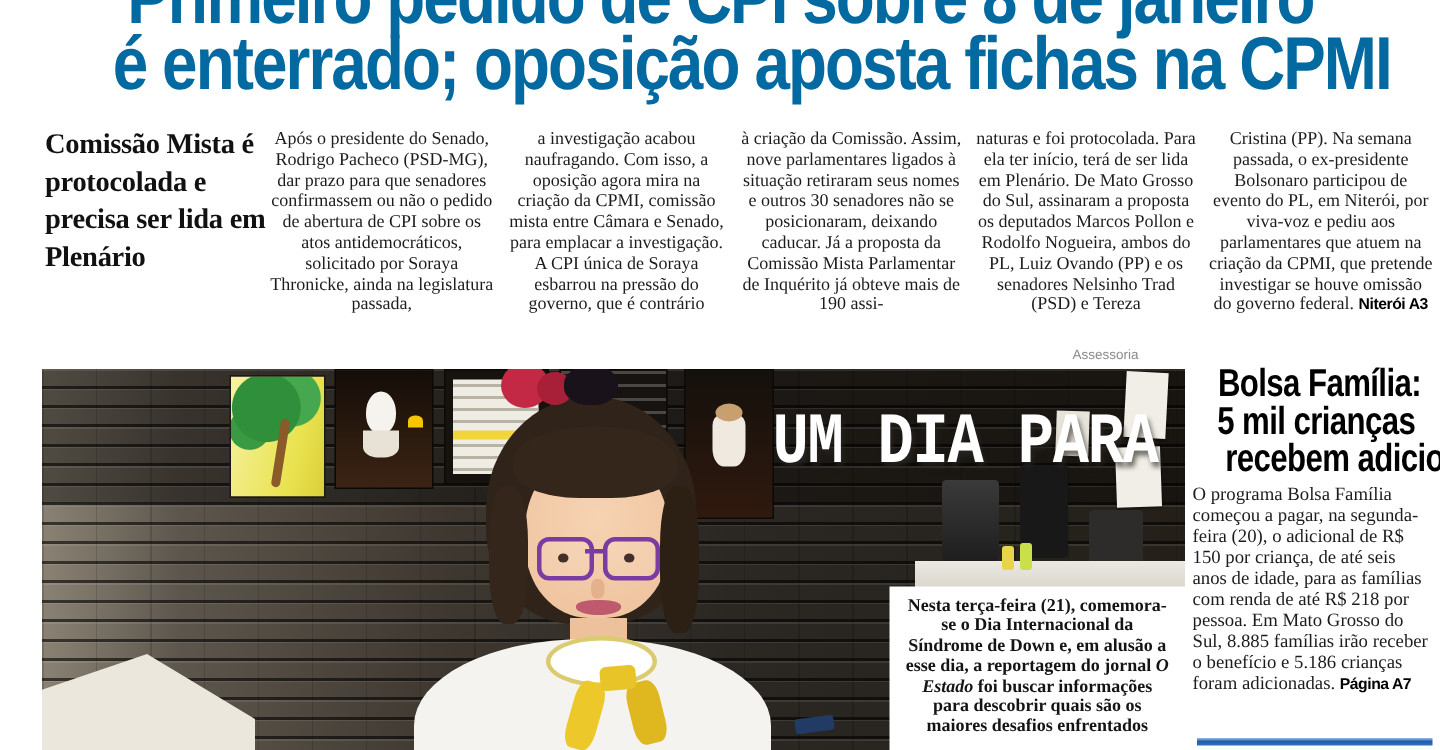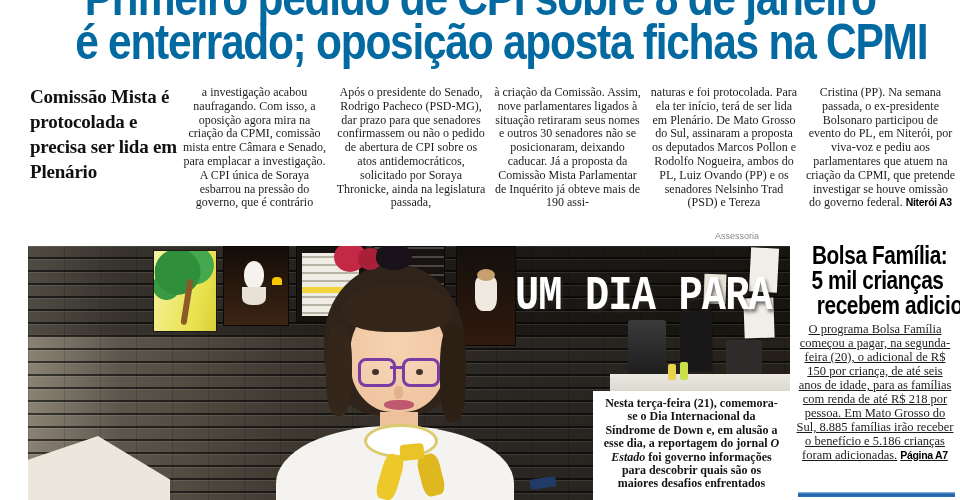--- a/index.html
+++ b/index.html
@@ -115,37 +115,37 @@
      font-family:"Liberation Serif",serif;font-weight:bold;font-size:12px;line-height:13.4px;
      text-align:center;color:#141414;}
   .caption-box span,.caption-box i{position:static;}
 
   
   .sb-head{position:absolute;left:795px;top:243px;width:160px;margin:0;text-align:center;
      font-family:"Liberation Sans",sans-serif;font-weight:bold;color:#000;}
   .sb-head div{font-size:26px;line-height:25px;white-space:nowrap;}
   .sb-head .cond{display:inline-block;transform:scaleX(0.8);transform-origin:50% 50%;letter-spacing:-0.5px;}
   .sb-body{position:absolute;left:795px;top:322px;width:160px;margin:0;
-     font-size:12.5px;line-height:14px;text-align:center;color:#1c1c1c;text-decoration:underline;}
+     font-size:12.5px;line-height:14px;color:#1c1c1c;}
   .blue-rule{position:absolute;left:798px;top:492px;width:157px;height:5px;
      background:linear-gradient(180deg,#9cc3e8,#1f5ea9 45%,#2f71ba);}
 </style>
 </head>
 <body>
 
 <div id="page">
 
   <div class="hl hl1"><span class="cond">Primeiro pedido de CPI sobre 8 de janeiro</span></div>
   <div class="hl hl2"><span class="cond">é enterrado; oposição aposta fichas na CPMI</span></div>
 
   <div class="subhead">Comissão Mista é protocolada e precisa ser lida em Plenário</div>
 
   <div class="cols">
+    <p class="col">Após o presidente do Senado, Rodrigo Pacheco (PSD-MG), dar prazo para que senadores confirmassem ou não o pedido de abertura de CPI sobre os atos antidemocráticos, solicitado por Soraya Thronicke, ainda na legislatura passada,</p>
     <p class="col">a investigação acabou naufragando. Com isso, a oposição agora mira na criação da CPMI, comissão mista entre Câmara e Senado, para emplacar a investigação. A CPI única de Soraya esbarrou na pressão do governo, que é contrário</p>
-    <p class="col">Após o presidente do Senado, Rodrigo Pacheco (PSD-MG), dar prazo para que senadores confirmassem ou não o pedido de abertura de CPI sobre os atos antidemocráticos, solicitado por Soraya Thronicke, ainda na legislatura passada,</p>
     <p class="col">à criação da Comissão. Assim, nove parlamentares ligados à situação retiraram seus nomes e outros 30 senadores não se posicionaram, deixando caducar. Já a proposta da Comissão Mista Parlamentar de Inquérito já obteve mais de 190 assi-</p>
     <p class="col">naturas e foi protocolada. Para ela ter início, terá de ser lida em Plenário. De Mato Grosso do Sul, assinaram a proposta os deputados Marcos Pollon e Rodolfo Nogueira, ambos do PL, Luiz Ovando (PP) e os senadores Nelsinho Trad (PSD) e Tereza</p>
     <p class="col"><span>Cristina (PP). Na semana passada, o ex-presidente Bolsonaro participou de evento do PL, em Niterói, por viva-voz e pediu aos parlamentares que atuem na criação da CPMI, que pretende investigar se houve omissão do governo federal.</span><span class="pageref">Niterói A3</span></p>
   </div>
 
   <div class="credit">Assessoria</div>
 
   <figure class="photo" style="margin:0;">
 
     <div class="board-palm">
@@ -204,21 +204,21 @@
         </div>
       <div class="bridge"></div>
     </div>
     <div class="nose"></div>
     <div class="mouth"></div>
 
     <div class="overlay-title">
       <div class="ot1"><span class="cond">UM DIA PARA</span></div>
     </div>
 
-    <div class="caption-box"><span>Nesta terça-feira (21), comemora-se o Dia Internacional da Síndrome de Down e, em alusão a esse dia, a reportagem do jornal </span><i>O Estado</i><span> foi governo informações para descobrir quais são os maiores desafios enfrentados</span></div>
+    <div class="caption-box"><span>Nesta terça-feira (21), comemora-se o Dia Internacional da Síndrome de Down e, em alusão a esse dia, a reportagem do jornal </span><i>O Estado</i><span> foi buscar informações para descobrir quais são os maiores desafios enfrentados</span></div>
   </figure>
 
   <h2 class="sb-head">
     <div><span class="cond">Bolsa Família:</span></div>
     <div><span class="cond">5 mil crianças</span></div>
     <div><span class="cond">recebem adicional</span></div>
   </h2>
   <p class="sb-body"><span>O programa Bolsa Família começou a pagar, na segunda-feira (20), o adicional de R$ 150 por criança, de até seis anos de idade, para as famílias com renda de até R$ 218 por pessoa. Em Mato Grosso do Sul, 8.885 famílias irão receber o benefício e 5.186 crianças foram adicionadas.</span><span class="pageref">Página A7</span></p>
   <div class="blue-rule"></div>
 

